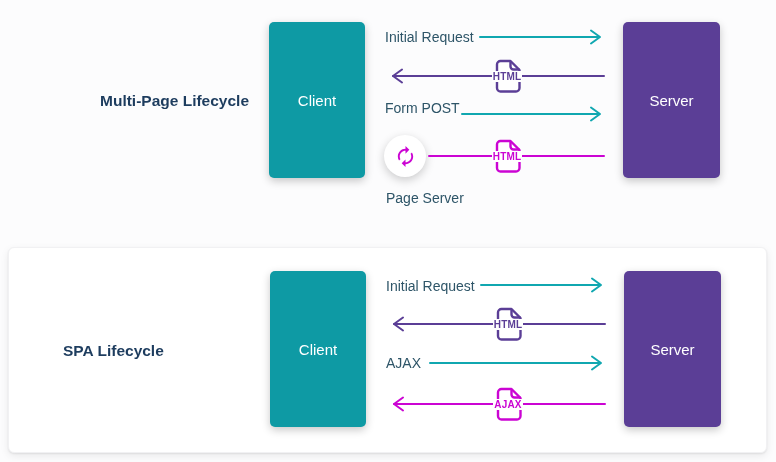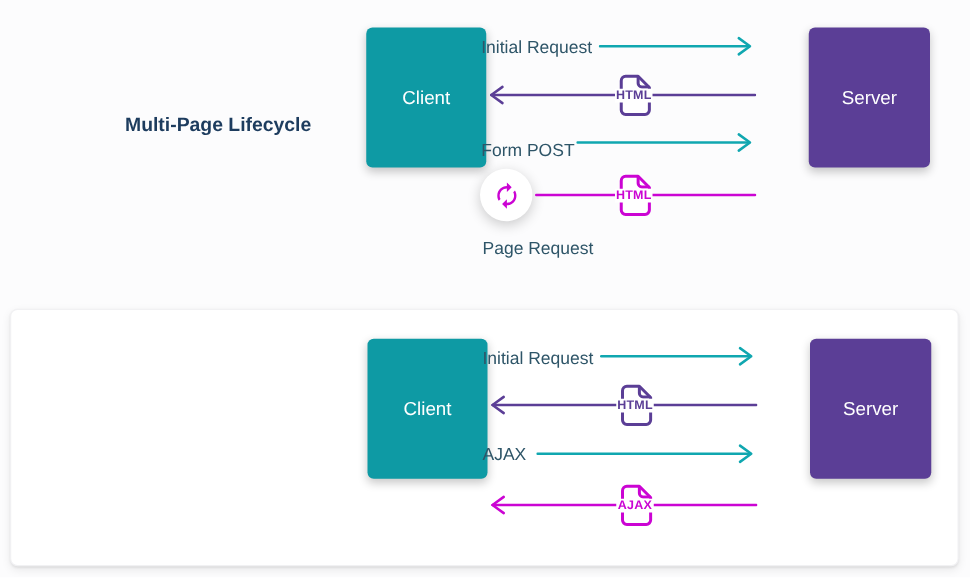--- a/index.html
+++ b/index.html
@@ -6,25 +6,24 @@
   .page {
     position:relative; width:776px; height:462px; overflow:hidden;
     background:var(--background,#fcfcfd);
     font-family:"Liberation Sans", sans-serif;
   }
   .section-title {
     position:absolute; font-size:15.5px; font-weight:bold;
     color:var(--heading-text,#1d3c5e); white-space:nowrap;
   }
   .box {
-    position:absolute; width:96px; height:112px; border-radius:5px;
+    position:absolute; width:96px; height:156px; border-radius:5px;
     display:flex; align-items:center; justify-content:center;
     color:var(--box-text,#fff); font-size:15px;
     box-shadow:0 3px 8px rgba(0,0,0,.22);
-    margin-left:24px;
   }
   .box.client { background:var(--teal-box,#0e9aa4); }
   .box.server { background:var(--purple,#5b3e96); width:97px;text-align:right; }
   .row-label {
     position:absolute; font-size:14px; color:var(--label-text,#2e5568);
     white-space:nowrap;
   }
   .arrow { position:absolute; display:block; }
   .arrow line, .arrow polyline {
     fill:none; stroke-width:2; stroke-linecap:round; stroke-linejoin:round;
@@ -83,45 +82,46 @@
       <polyline points="17,3.5 8,10 17,16.5"></polyline>
     </svg>
     <div class="file-icon purple" style="left:492px; top:59px;">
       <svg width="30" height="34" viewBox="0 0 30 34">
         <path d="M8.5 2 H18.5 L27.5 11 V29 A3.5 3.5 0 0 1 24 32.5 H8.5 A3.5 3.5 0 0 1 5 29 V5.5 A3.5 3.5 0 0 1 8.5 2 Z" fill="#ffffff" stroke="currentColor" stroke-width="2.4" stroke-linejoin="round"></path>
         <path d="M18.5 2 V7.5 A3 3 0 0 0 21.5 10.5 H27.5" fill="none" stroke="currentColor" stroke-width="2.4"></path>
       </svg>
       <span class="file-label">HTML</span>
     </div>
 
-    <div class="row-label" style="left:385px; top:112px;">Form POST</div>
+    <div class="row-label" style="left:385px; top:100px;">Form POST</div>
     <svg class="arrow teal" style="left:461px; top:104px;" width="145" height="20">
       <line x1="1" y1="10" x2="137" y2="10"></line>
       <polyline points="130,3.5 139,10 130,16.5"></polyline>
     </svg>
 
     <div class="reload-circle" style="left:384px; top:135px;">
       <svg width="23" height="23" viewBox="0 0 24 24" fill="currentColor">
         <path d="M12 6v3l4-4-4-4v3c-4.42 0-8 3.58-8 8 0 1.57.46 3.03 1.24 4.26L6.7 14.8c-.45-.83-.7-1.79-.7-2.8 0-3.31 2.69-6 6-6zm6.76 1.74L17.3 9.2c.44.84.7 1.79.7 2.8 0 3.31-2.69 6-6 6v-3l-4 4 4 4v-3c4.42 0 8-3.58 8-8 0-1.57-.46-3.03-1.24-4.26z"></path>
       </svg>
     </div>
     <svg class="arrow magenta" style="left:428px; top:146px;" width="178" height="20">
       <line x1="1" y1="10" x2="176" y2="10"></line>
     </svg>
     <div class="file-icon magenta" style="left:492px; top:139px;">
       <svg width="30" height="34" viewBox="0 0 30 34">
         <path d="M8.5 2 H18.5 L27.5 11 V29 A3.5 3.5 0 0 1 24 32.5 H8.5 A3.5 3.5 0 0 1 5 29 V5.5 A3.5 3.5 0 0 1 8.5 2 Z" fill="#ffffff" stroke="currentColor" stroke-width="2.4" stroke-linejoin="round"></path>
         <path d="M18.5 2 V7.5 A3 3 0 0 0 21.5 10.5 H27.5" fill="none" stroke="currentColor" stroke-width="2.4"></path>
       </svg>
       <span class="file-label">HTML</span>
     </div>
-    <div class="row-label" style="left:386px; top:190px;">Page Request</div>
+    <div class="row-label" style="left:386px; top:190px;">Page Server</div>
   </div>
 
   <div class="card">
+    <div class="section-title" style="left:54px; top:94px;">SPA Lifecycle</div>
 
     <div class="box client" style="left:261px; top:23px;">
       <span>Client</span>
     </div>
 
     <div class="box server" style="left:615px; top:23px;">
       <span>Server</span>
     </div>
 
     <div class="row-label" style="left:377px; top:30px;">Initial Request</div>

